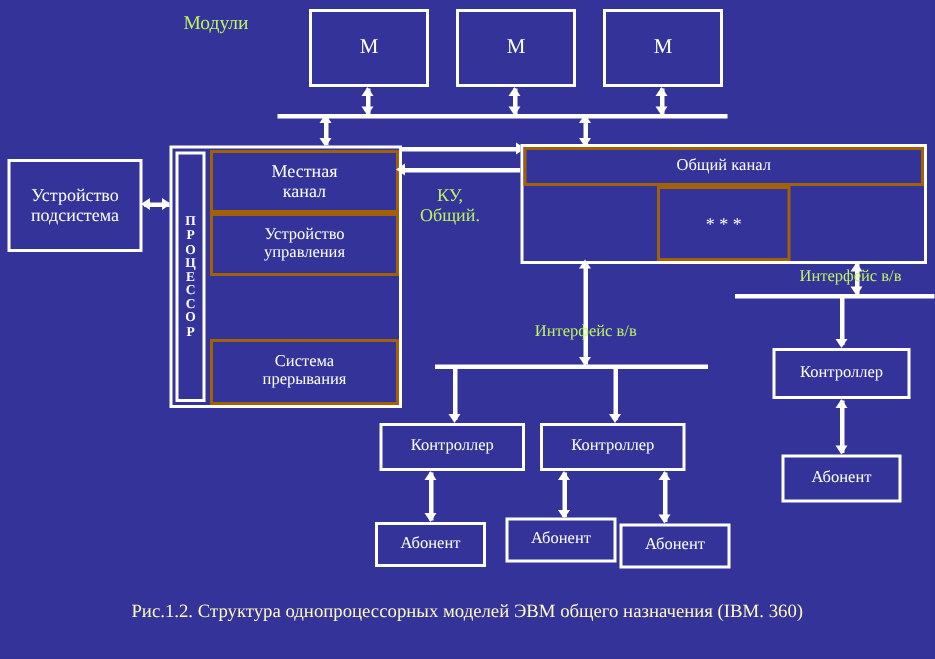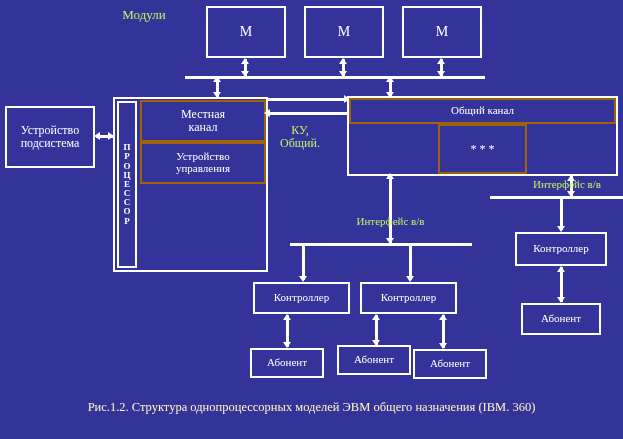--- a/index.html
+++ b/index.html
@@ -138,20 +138,26 @@
       <div>Местная</div>
       <div>канал</div>
     </div>
   </div>
   <div class="cell f11" style="left:140px;top:142px;width:126px;height:42px;">
     <div>
       <div>Устройство</div>
       <div>управления</div>
     </div>
   </div>
+  <div class="cell f11" style="left:140px;top:226px;width:126px;height:44px;">
+    <div>
+      <div>Система</div>
+      <div>прерывания</div>
+    </div>
+  </div>
 
   <div class="hline" style="left:266px;top:98px;width:81px;"></div>
   <div class="ar ar-rt" style="left:344px;top:95px;"></div>
 
   <div class="hline" style="left:266px;top:112px;width:81px;"></div>
   <div class="ar ar-lf" style="left:264px;top:109px;"></div>
 
   <div class="plain f12" style="left:272px;top:124px;width:56px;">
     <div>КУ,</div>
     <div>Общий.</div>

